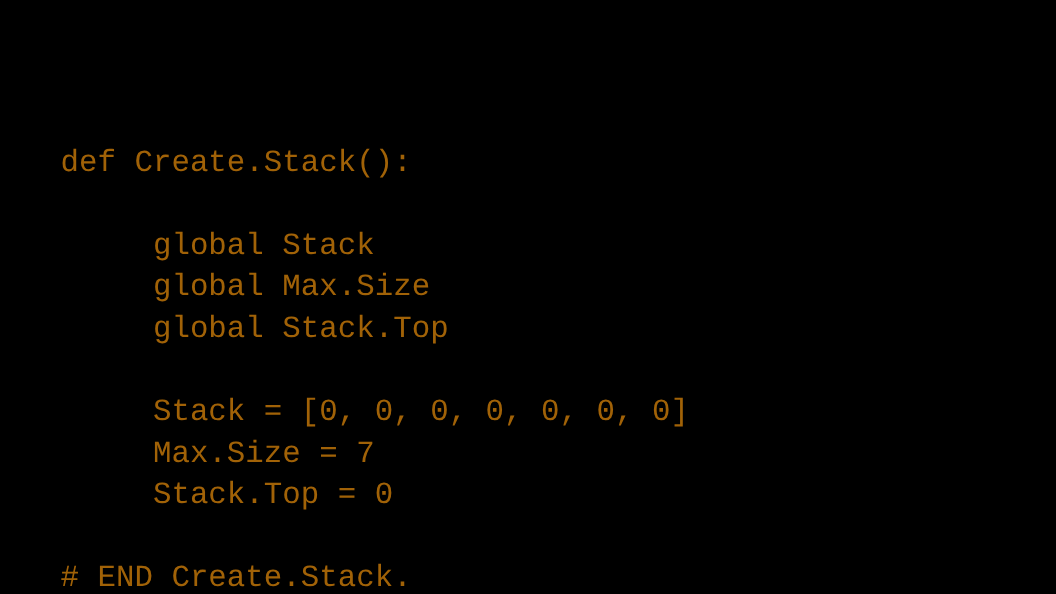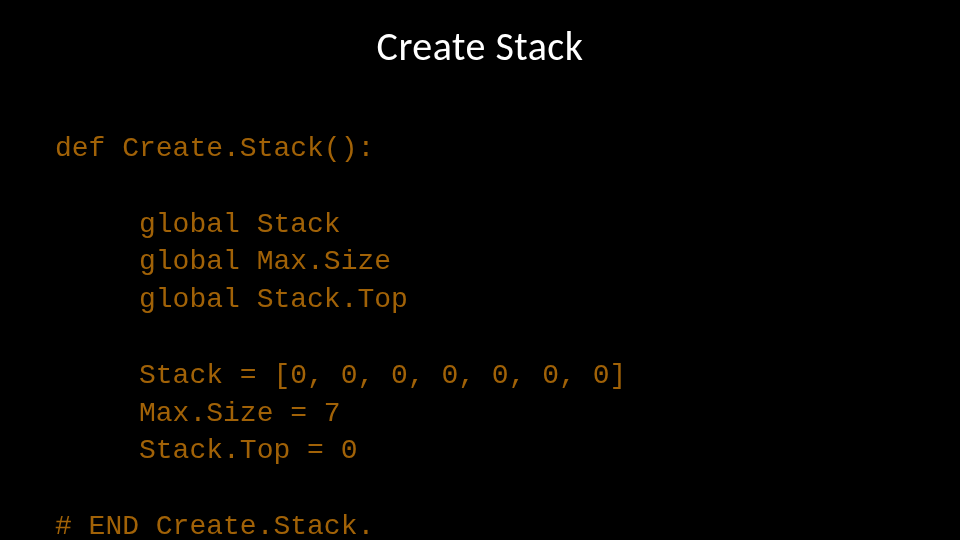--- a/index.html
+++ b/index.html
@@ -36,21 +36,20 @@
     font-size: 28px;
     line-height: 1.35;
     color: #a16207;
     white-space: pre;
   }
 </style>
 </head>
 <body>
 
 <div class="slide">
-  <div class="title">Create Stack</div>
   <div class="code-block"><span>def Create.Stack():</span>
 <span></span>
 <span>     global Stack</span>
 <span>     global Max.Size</span>
 <span>     global Stack.Top</span>
 <span></span>
 <span>     Stack = [0, 0, 0, 0, 0, 0, 0]</span>
 <span>     Max.Size = 7</span>
 <span>     Stack.Top = 0</span>
 <span></span>

